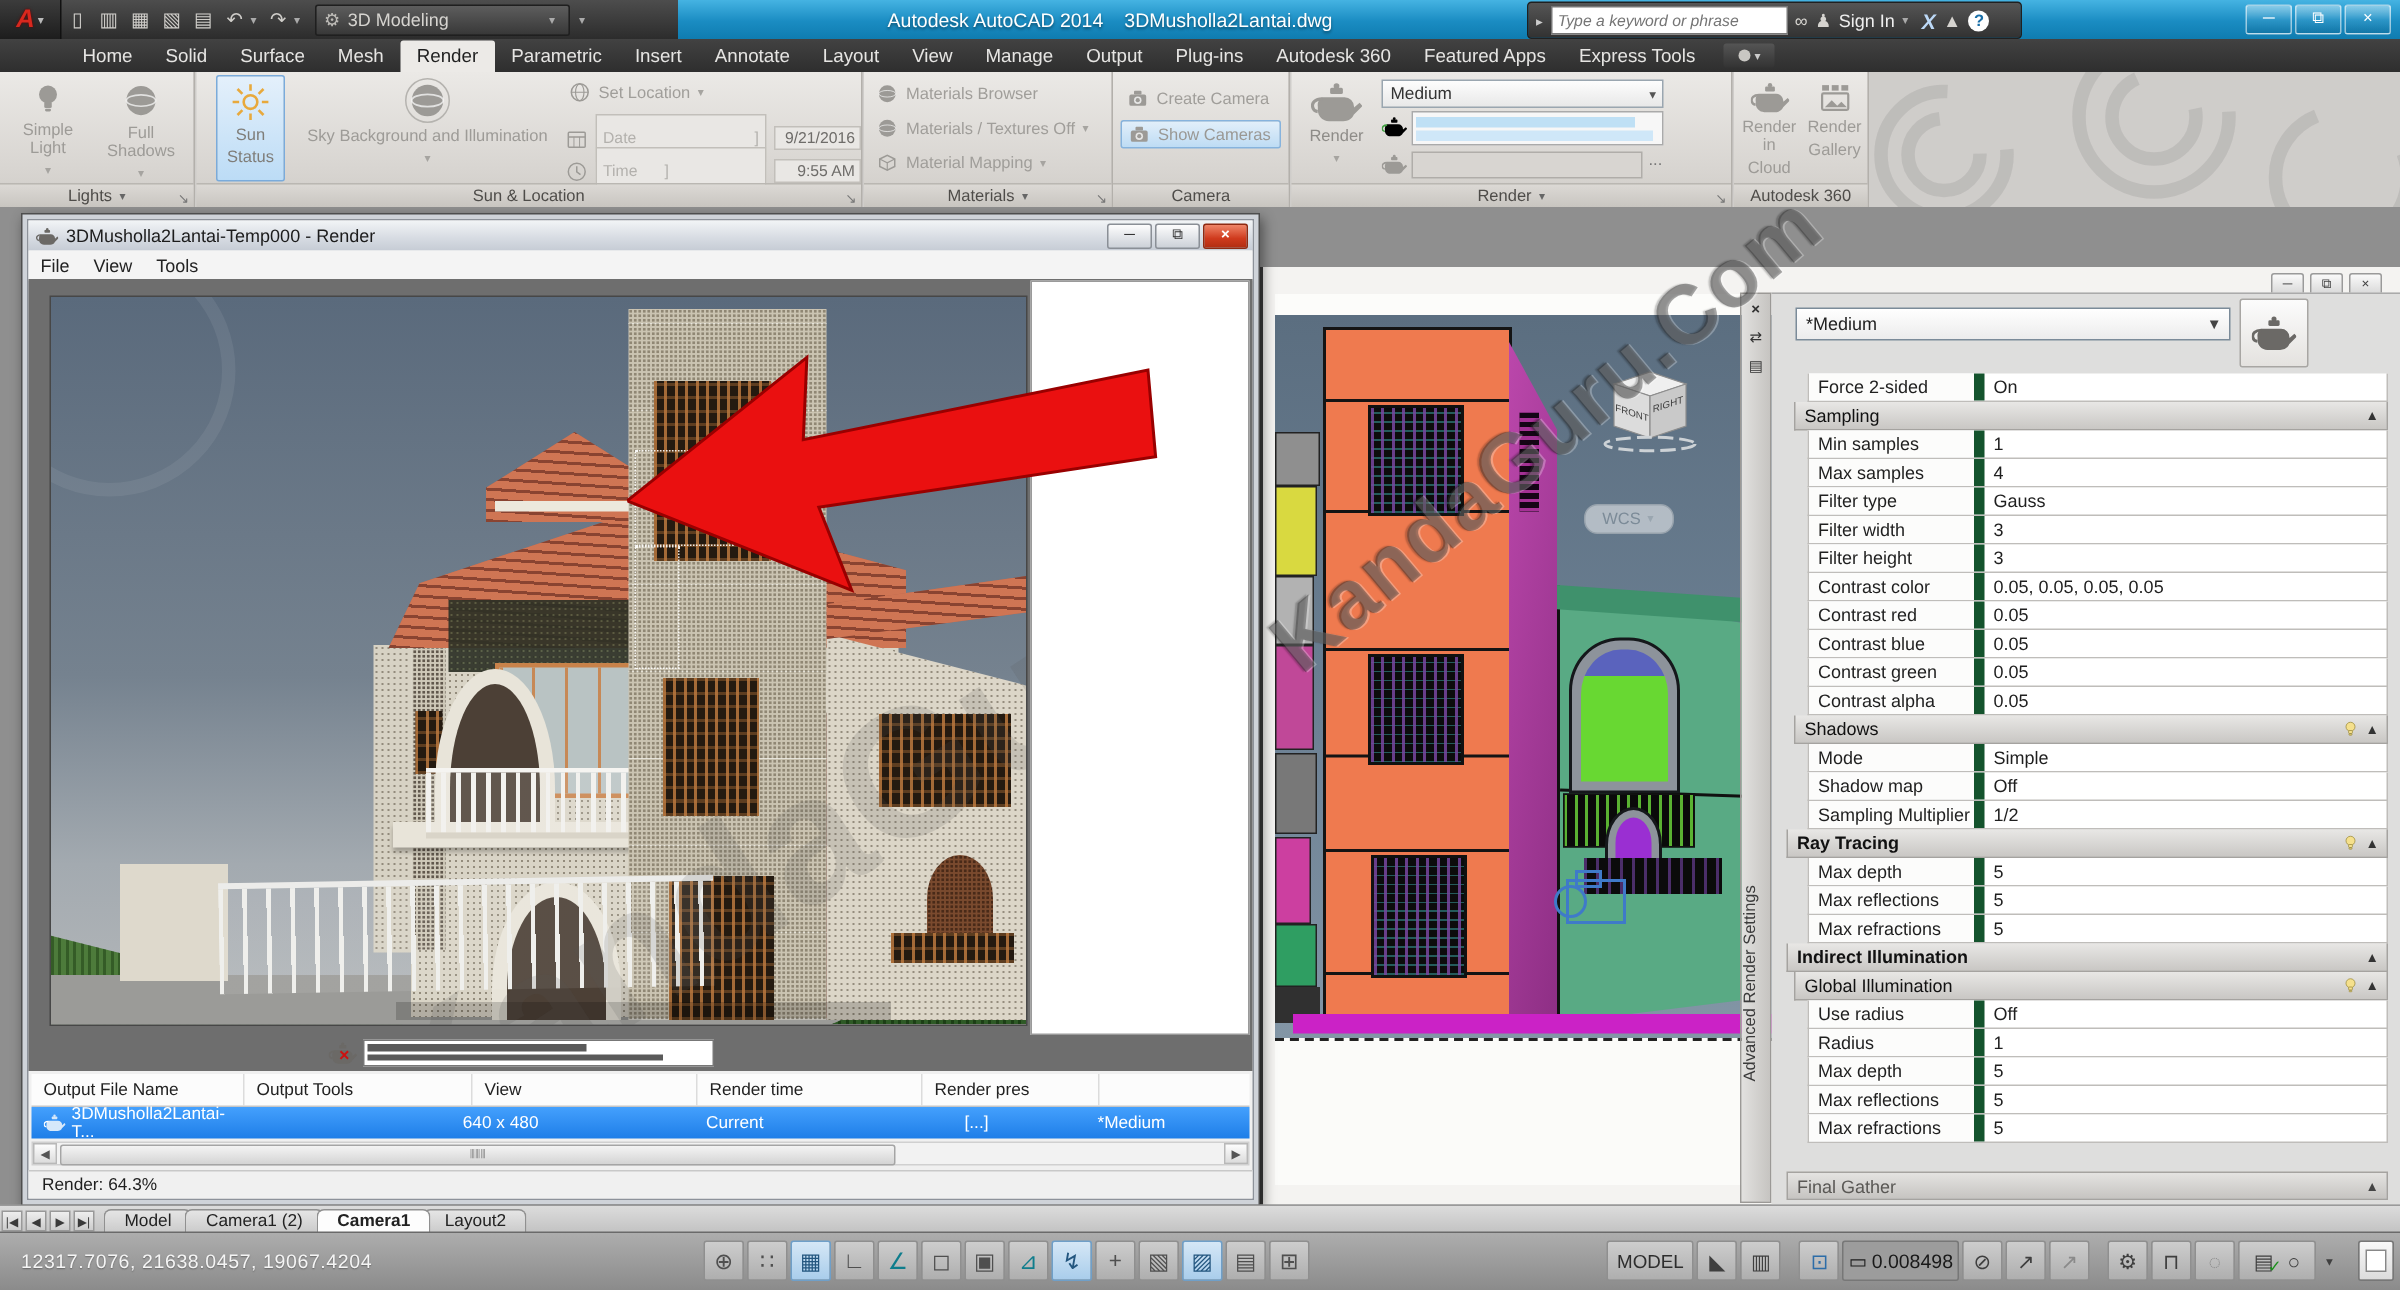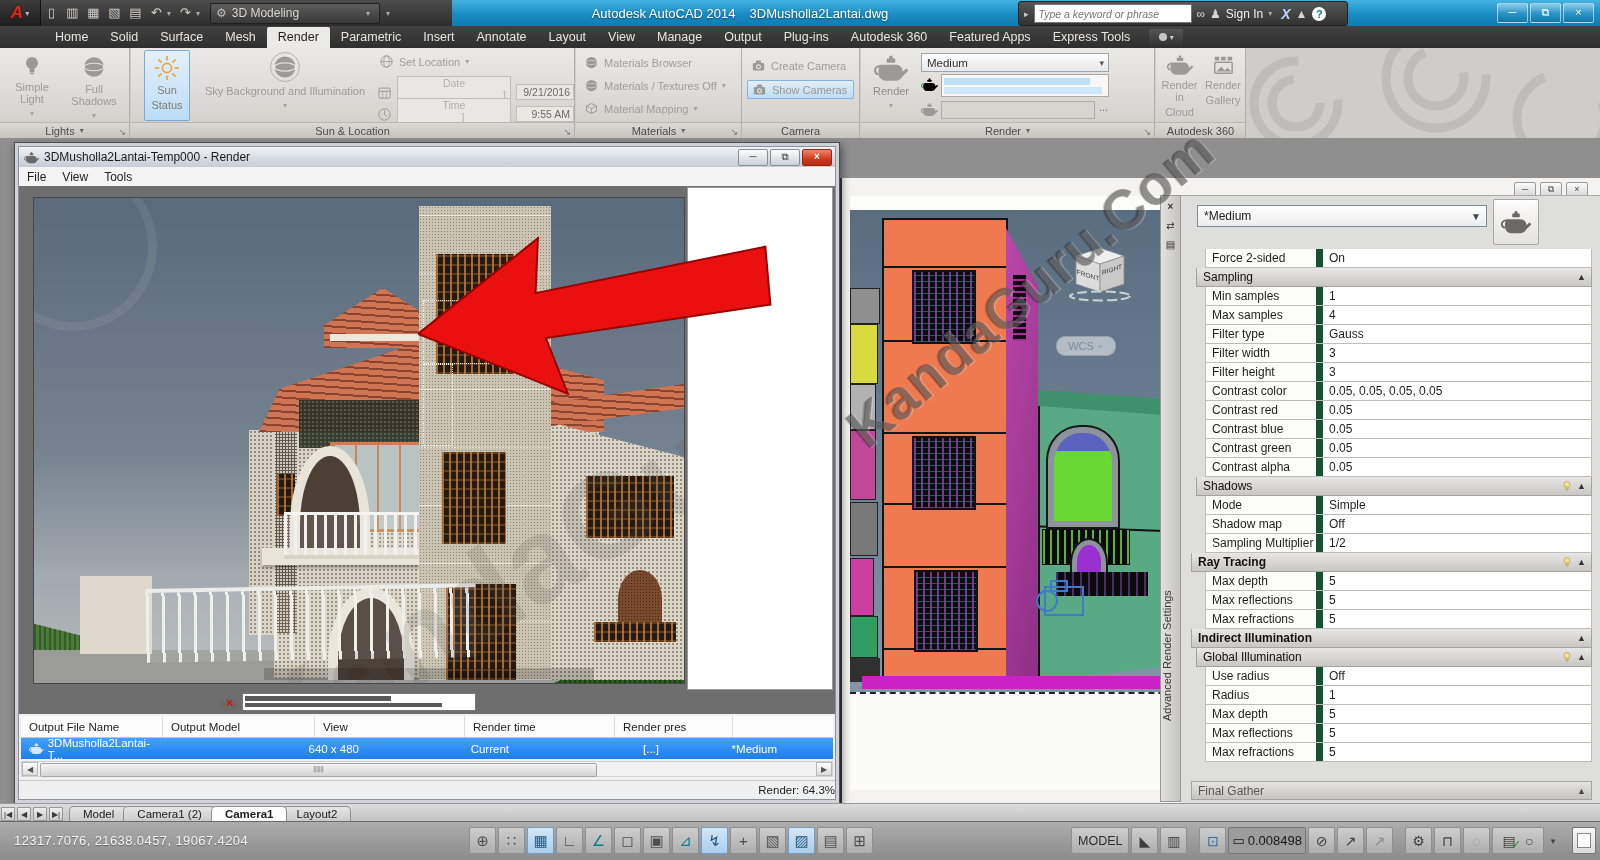--- a/index.html
+++ b/index.html
@@ -41,21 +41,21 @@
   
   #ribbon{left:0;top:48px;width:1600px;height:90px;background:#cfcdca;z-index:8;}
   .panel{position:absolute;top:0;height:90px;background:linear-gradient(#ebe9e6,#d8d5d1 72%,#cfccc7);border-right:1px solid #b3b0ab;box-sizing:border-box;}
   .pfooter{position:absolute;left:0;right:0;bottom:0;height:15px;background:linear-gradient(#dcd9d5,#c8c5c0);border-top:1px solid #bab7b2;color:#4e4c49;font-size:11px;display:flex;align-items:center;justify-content:center;gap:5px;}
   .pfooter .dl{position:absolute;right:3px;bottom:1px;font-size:9px;color:#777;}
   .pfooter .fdd{font-size:8px;color:#666;}
   .bigbtn{position:absolute;display:flex;flex-direction:column;align-items:center;justify-content:flex-start;color:#9d9b97;font-size:11px;text-align:center;line-height:12px;gap:3px;padding-top:4px;box-sizing:border-box;}
   .bigbtn.hl{border:1px solid #7aabdb;background:linear-gradient(#e4f0fb,#bcdcf6);border-radius:2px;color:#7f7d79;}
   .rowbtn{position:absolute;display:flex;align-items:center;gap:5px;color:#a09e9a;font-size:11px;white-space:nowrap;}
   .rowbtn .dd,.bigbtn .dd{font-size:8px;color:#a6a4a0;}
-  .ghostfield{border:1px solid #c2bfba;background:#e9e7e4;color:#b3b1ad;font-size:10.5px;display:flex;align-items:center;padding:0 4px;height:32px;box-sizing:border-box;flex-direction:column;}
+  .ghostfield{border:1px solid #c2bfba;background:#e9e7e4;color:#b3b1ad;font-size:10.5px;display:flex;align-items:center;padding:0 4px;height:32px;box-sizing:border-box;}
   .valfield{border:1px solid #c2bfba;background:#e9e7e4;color:#6e6c69;font-size:10.5px;display:flex;align-items:center;justify-content:flex-end;padding:0 3px;height:16px;box-sizing:border-box;}
   .camhl{position:absolute;display:flex;align-items:center;gap:5px;border:1px solid #86b3dd;background:linear-gradient(#e2effa,#bedcf4);border-radius:2px;color:#9a9894;font-size:11px;padding:0 4px;height:19px;box-sizing:border-box;}
   #rdropdown{position:absolute;left:60px;top:5px;width:188px;height:19px;border:1px solid #9aa6b0;background:linear-gradient(#fdfdfd,#e8e8e8);display:flex;align-items:center;font-size:11.5px;color:#333;padding-left:5px;box-sizing:border-box;}
   #rdropdown .dd{margin-left:auto;margin-right:4px;font-size:9px;color:#555;}
   #rbarframe{position:absolute;left:80px;top:26px;width:168px;height:23px;border:1px solid #aaa;background:#f7f7f7;box-sizing:border-box;}
   #rbarframe .b1{position:absolute;left:2px;top:3px;height:7px;width:88%;background:#bfe0f5;}
   #rbarframe .b2{position:absolute;left:2px;top:12px;height:7px;width:95%;background:#cfe7f8;}
   #rinset{position:absolute;left:80px;top:53px;width:152px;height:16px;border:1px solid #b0ada9;background:#d8d5d1;}
   #rmore{position:absolute;left:238px;top:53px;font-size:11px;color:#777;}
 
@@ -138,21 +138,21 @@
   #rprogframe .b1{position:absolute;left:2px;top:2px;height:5px;background:#5a5a5a;}
   #rprogframe .b2{position:absolute;left:2px;top:9px;height:4px;background:#5a5a5a;}
   #rtable{position:absolute;left:2px;top:530px;width:812px;}
   #rthead{display:flex;height:21px;background:#fcfcfc;border-bottom:1px solid #c6c6c6;font-size:11.5px;color:#222;align-items:center;}
   #rthead .hc{border-right:1px solid #dcdcdc;align-self:stretch;display:flex;align-items:center;padding-left:8px;box-sizing:border-box;}
   #rtrow{display:flex;height:21px;background:linear-gradient(#44a0fd,#1e7ee8);color:#fff;font-size:11.5px;align-items:center;}
   #rtrow .rc{padding-left:8px;box-sizing:border-box;display:flex;align-items:center;gap:4px;justify-content:flex-end;}
   #rhscroll{position:absolute;left:2px;top:575px;width:812px;height:16px;background:#f2f2f2;border:1px solid #d0d0d0;box-sizing:border-box;}
   #rhscroll .ar{position:absolute;top:0;width:16px;height:14px;background:linear-gradient(#fdfdfd,#dcdcdc);border:1px solid #b8b8b8;color:#555;font-size:8px;text-align:center;line-height:14px;box-sizing:border-box;}
   #rhscroll .thumb{position:absolute;left:18px;top:1px;width:555px;height:12px;background:linear-gradient(#f4f4f4,#d4d4d4);border:1px solid #a5a5a5;border-radius:2px;color:#888;font-size:8px;text-align:center;line-height:11px;}
-  #rstatus{position:absolute;left:0;bottom:0;right:0;height:18px;background:#f0f0f0;border-top:1px solid #c8c8c8;font-size:11.5px;color:#1e1e1e;display:flex;align-items:center;padding-left:9px;justify-content:flex-end;}
+  #rstatus{position:absolute;left:0;bottom:0;right:0;height:18px;background:#f0f0f0;border-top:1px solid #c8c8c8;font-size:11.5px;color:#1e1e1e;display:flex;align-items:center;padding-left:9px;}
 
   
   .b{position:absolute;}
   .speck{background-image:radial-gradient(rgba(90,80,64,.55) 1px,transparent 1px);background-size:4px 4px;}
   .speck2{background-image:radial-gradient(rgba(70,60,50,.8) 1px,transparent 1.2px);background-size:3px 3px;}
   .grill{background:
      repeating-linear-gradient(90deg, rgba(186,120,62,.85) 0 2px, transparent 2px 7px),
      repeating-linear-gradient(0deg, rgba(140,90,45,.55) 0 2px, transparent 2px 9px),
      #241a10;}
   .archframe{border:10px solid #e8e4d9;border-bottom:none;border-radius:50% 50% 0 0/78% 78% 0 0;background:#4c4036;box-sizing:border-box;}
@@ -809,21 +809,21 @@
           </span>
           <div id="rprogframe">
               <div class="b1" style="width: 63%;"></div>
               <div class="b2" style="width: 85%;"></div>
             </div>
         </div>
 
         <div id="rtable">
           <div id="rthead">
               <div class="hc" style="width: 142px;">Output File Name</div>
-              <div class="hc" style="width: 152px;">Output Model</div>
+              <div class="hc" style="width: 152px;">Output Tools</div>
               <div class="hc" style="width: 150px;">View</div>
               <div class="hc" style="width: 150px;">Render time</div>
               <div class="hc" style="width: 118px;">Render pres</div>
             </div>
           <div id="rtrow">
               <div class="rc" style="width: 142px;">
                 <svg width="15" height="13">
                   <use href="#sy-teapot" fill="#d6e8fa"></use>
                 </svg>
                 <span>3DMusholla2Lantai-T...</span>

